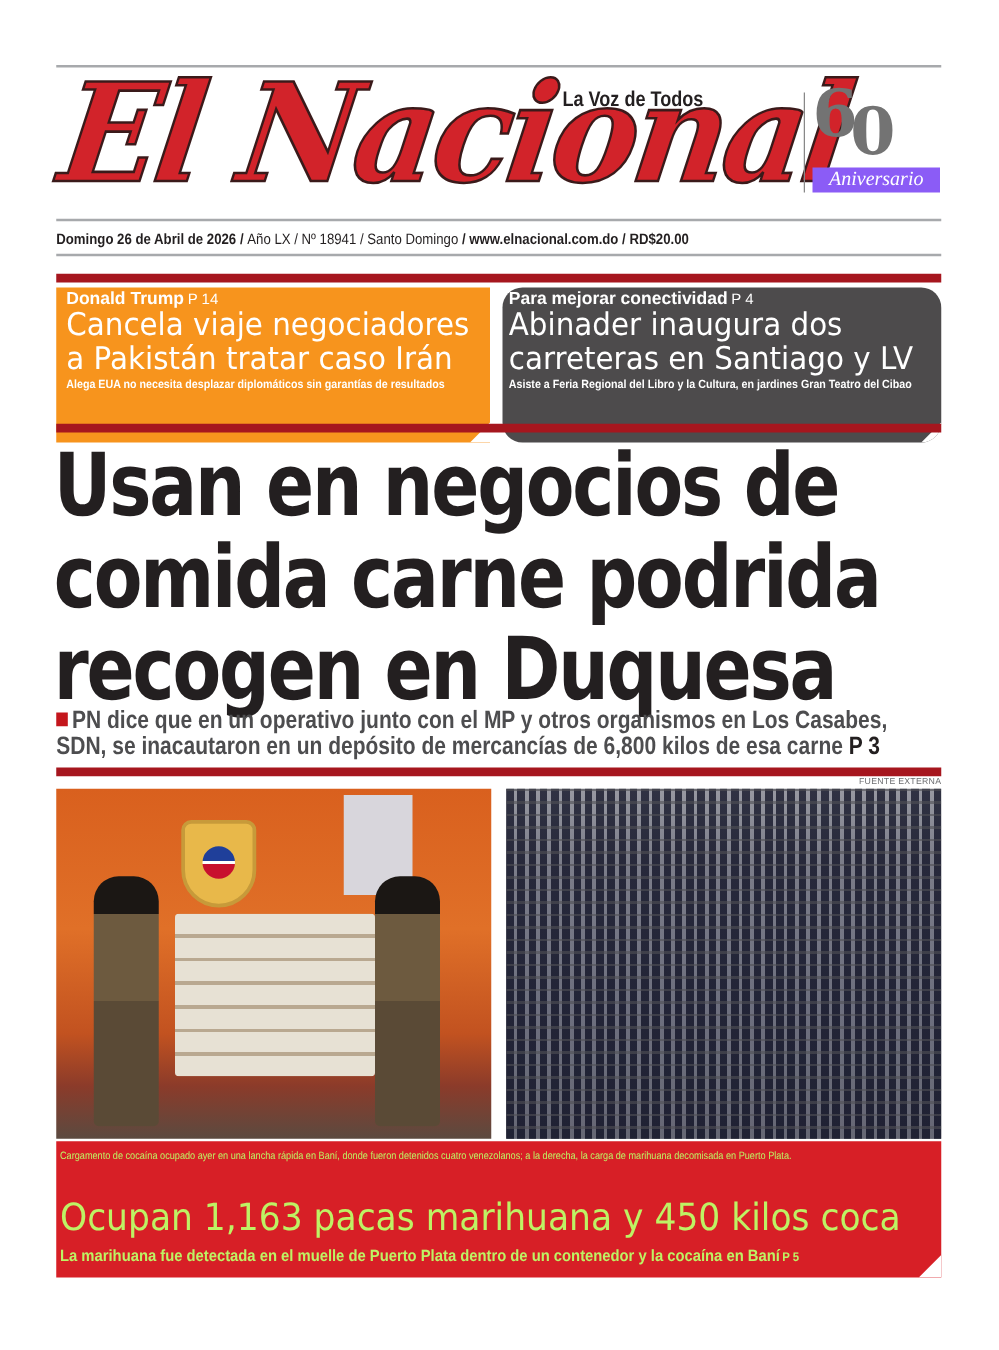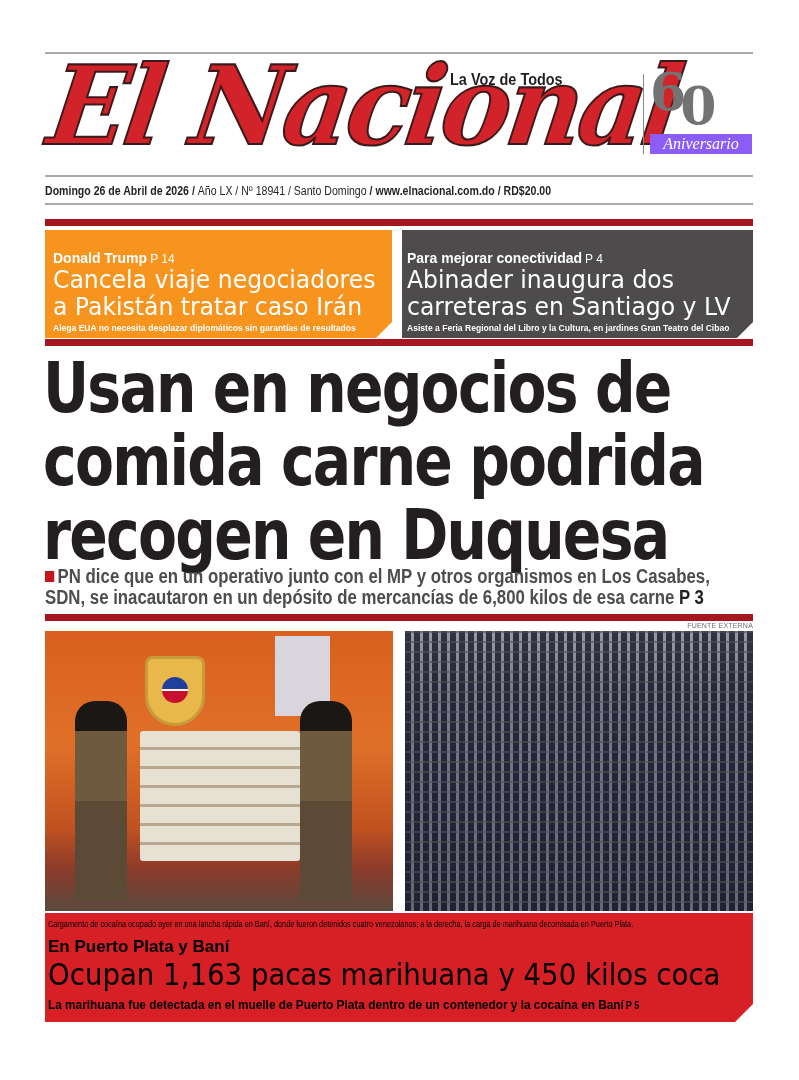--- a/index.html
+++ b/index.html
@@ -38,37 +38,37 @@
     text-align: center; line-height: 20px;
   }
 
   .dateline {
     position: absolute; left: 45px; top: 184px; font-size: 12px; color: #231f20; white-space: nowrap;
     transform: scaleX(0.88); transform-origin: left top;
   }
   .dateline b { font-weight: bold; }
 
   
-  .teaser { position: absolute; top: 230px; height: 108px; padding: 20px 8px 0 8px; overflow: hidden; }
+  .teaser { position: absolute; top: 230px; height: 124px; padding: 0 8px 0 8px; overflow: hidden; }
   .teaser .kicker { font-weight: bold; font-size: 14px; color: #fff; white-space: nowrap; }
   .teaser .kicker .page { font-weight: normal; font-size: 12px; margin-left: 3px; }
   .teaser .head {
     font-family: "DejaVu Sans", sans-serif; font-size: 25px; line-height: 26px; color: #fff;
     white-space: nowrap; transform: scaleX(0.94); transform-origin: left top; margin-top: 1px;
   }
   .teaser .sub {
     font-weight: bold; font-size: 9.5px; color: #fff; white-space: nowrap; margin-top: 2px;
     transform: scaleX(0.9); transform-origin: left top;
   }
   .teaser .corner {
     position: absolute; right: 0; bottom: 0; width: 0; height: 0;
     border-left: 16px solid transparent; border-bottom: 16px solid #ffffff;
   }
   .teaser-left  { left: 45px; width: 347px; background: #f7941d; }
-  .teaser-right { left: 402px; width: 351px; background: #4d4b4c; padding-left: 5px; }
+  .teaser-right { left: 402px; width: 351px; background: #4d4b4c; padding-left: 5px; border-radius: 16px; }
 
   
   .main-head {
     position: absolute; left: 43px; top: 352px; width: 715px;
     font-family: "DejaVu Sans", sans-serif; font-weight: bold; font-size: 66px; line-height: 70px;
     color: #231f20; letter-spacing: -2px;
     transform: scaleX(0.86) scaleY(1.05); transform-origin: left top; white-space: nowrap;
   }
   .deck {
     position: absolute; left: 45px; top: 566px; width: 820px;
@@ -120,21 +120,21 @@
     background: linear-gradient(180deg, #1b1714 0 15%, #6d5a3f 15% 50%, #5a4a36 50% 100%);
     border-radius: 20px 20px 4px 4px;
   }
   .soldier-1 { left: 30px; }
   .soldier-2 { left: 255px; }
   .tv-screen { position: absolute; left: 230px; top: 5px; width: 55px; height: 80px; background: #d8d6dc; }
 
   
   .bottom-panel {
     position: absolute; left: 45px; top: 913px; width: 708px; height: 109px;
-    background: #d71f26; color: #000000; overflow: hidden;
+    background: #d71f26; color: #bef264; overflow: hidden;
   }
   .bottom-panel .caption {
     position: absolute; left: 3px; top: 6px; font-size: 8.5px; white-space: nowrap;
     transform: scaleX(0.86); transform-origin: left top;
   }
   .bottom-panel .kicker {
     position: absolute; left: 3px; top: 24px; font-weight: bold; font-size: 17px; white-space: nowrap;
   }
   .bottom-panel .head {
     position: absolute; left: 3px; top: 45px; font-family: "DejaVu Sans", sans-serif; font-size: 30px;
@@ -209,17 +209,16 @@
   <div class="tv-screen"></div>
   <div class="shield"></div>
   <div class="bales"></div>
   <div class="soldier soldier-1"></div>
   <div class="soldier soldier-2"></div>
 </div>
 <div class="photo photo-right" title="Pacas de marihuana alineadas en almacén"></div>
 
 <div class="bottom-panel">
   <div class="caption">Cargamento de cocaína ocupado ayer en una lancha rápida en Baní, donde fueron detenidos cuatro venezolanos; a la derecha, la carga de marihuana decomisada en Puerto Plata.</div>
-  <div class="kicker">En Puerto Plata y Baní</div>
   <div class="head">Ocupan 1,163 pacas marihuana y 450 kilos coca</div>
   <div class="sub"><span>La marihuana fue detectada en el muelle de Puerto Plata dentro de un contenedor y la cocaína en Baní</span><span class="page">P 5</span></div>
   <div class="corner"></div>
 </div>
 
 </body></html>

